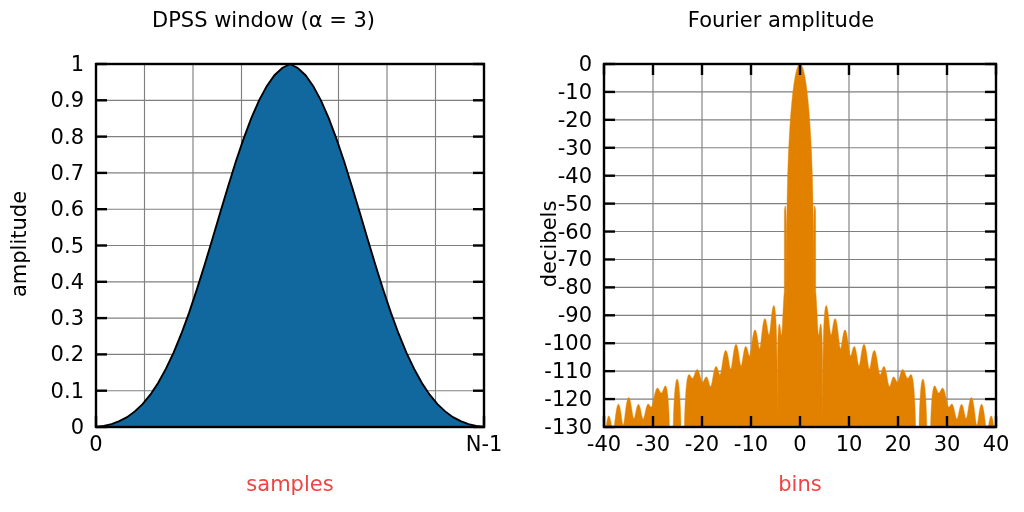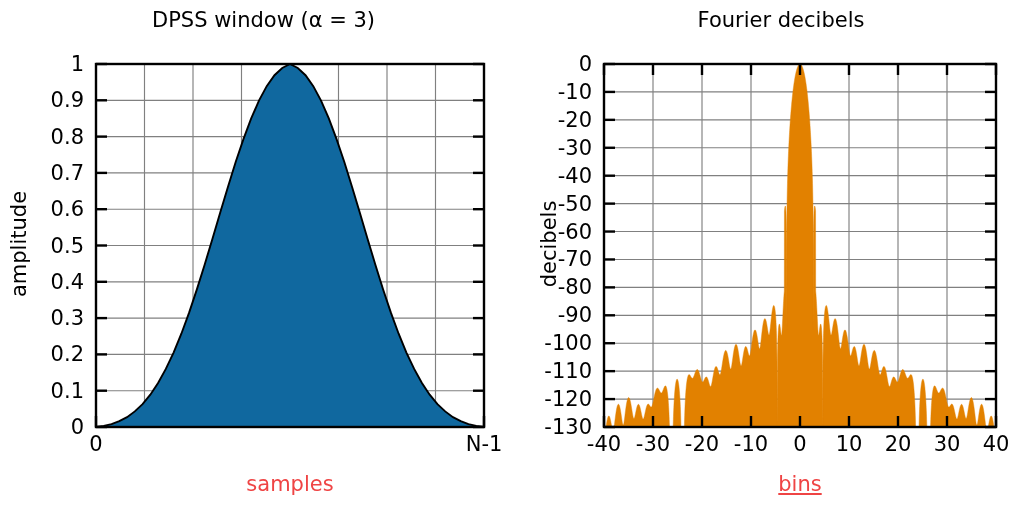--- a/index.html
+++ b/index.html
@@ -74,21 +74,21 @@
 
   .xlabel {
     position: absolute;
     top: 472px;
     font-size: 21px;
     color: #ef4444;
     text-align: center;
     white-space: nowrap;
   }
   #xlabel-left  { left: 95px;  width: 390px; }
-  #xlabel-right { left: 604px; width: 392px; left: 92px; text-decoration: underline; }
+  #xlabel-right { left: 604px; width: 392px; left: 92px; }
 
   .tick-text {
     font-size: 21px;
     fill: #000000;
     font-family: "DejaVu Sans", "Liberation Sans", sans-serif;
   }
   .ytick-text { text-anchor: end; dominant-baseline: middle; }
   .xtick-text { text-anchor: middle; dominant-baseline: hanging; }
 
   .spine  { fill: none; stroke: #000000; stroke-width: 2.4; }
@@ -163,21 +163,21 @@
         <text x="84" y="173.9" class="tick-text ytick-text">0.7</text>
         <text x="84" y="137.59999999999997" class="tick-text ytick-text">0.8</text>
         <text x="84" y="101.30000000000001" class="tick-text ytick-text">0.9</text>
         <text x="84" y="65" class="tick-text ytick-text">1</text>
         <text x="96" y="436" class="tick-text xtick-text">0</text>
         <text x="484" y="436" class="tick-text xtick-text">N-1</text>
       </svg>
   </div>
 
   <div class="panel" id="panel-right">
-    <div class="panel-title">Fourier decibels</div>
+    <div class="panel-title">Fourier amplitude</div>
     <div class="ylabel" id="ylabel-right">decibels</div>
     <div class="xlabel" id="xlabel-right">bins</div>
     <svg class="plot-svg" id="svg-right" viewBox="0 0 512 512">
         <g>
           <line x1="141" y1="64" x2="141" y2="427" class="gridline"></line>
           <line x1="190" y1="64" x2="190" y2="427" class="gridline"></line>
           <line x1="239" y1="64" x2="239" y2="427" class="gridline"></line>
           <line x1="288" y1="64" x2="288" y2="427" class="gridline"></line>
           <line x1="337" y1="64" x2="337" y2="427" class="gridline"></line>
           <line x1="386" y1="64" x2="386" y2="427" class="gridline"></line>

